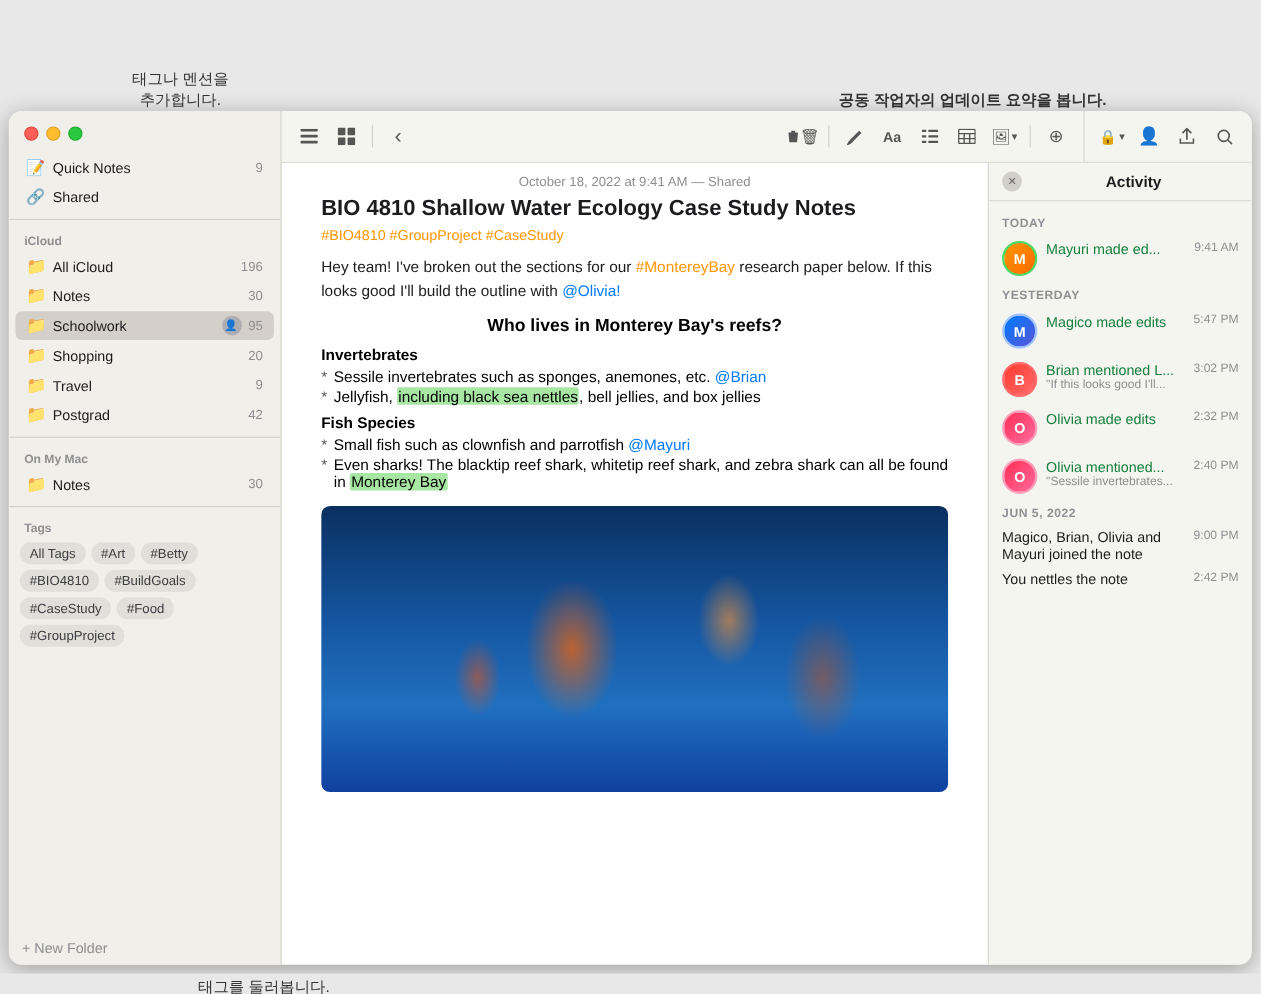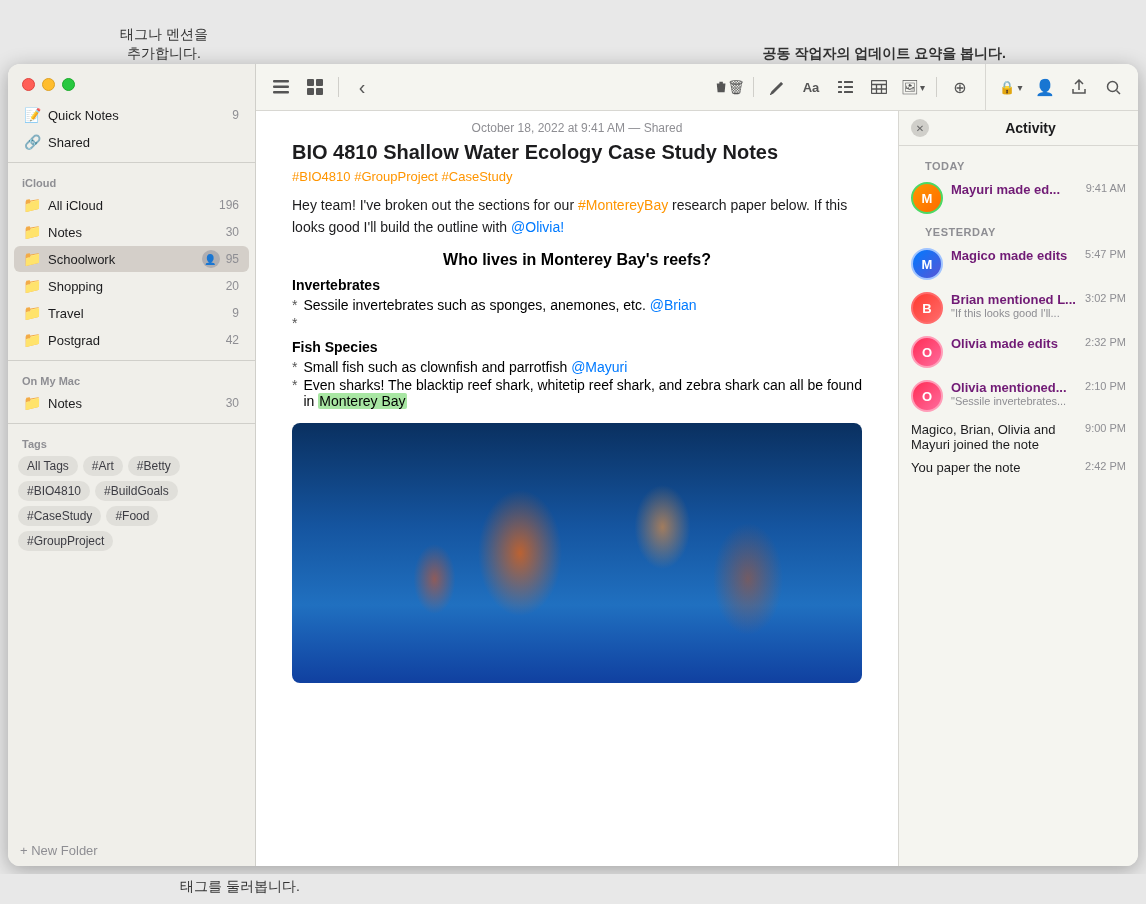--- a/index.html
+++ b/index.html
@@ -11,36 +11,36 @@
       width: 1146px;
       height: 904px;
       overflow: hidden;
     }
 
     
     .tooltip-area {
       display: flex;
       justify-content: space-between;
       padding: 0 80px;
-      height: 64px;
+      height: 101px;
       align-items: flex-end;
       background: #e8e8e8;
     }
     .tooltip-text {
       font-size: 14px;
       color: #333;
       text-align: center;
       line-height: 1.4;
     }
     .tooltip-bottom {
       display: flex;
       justify-content: flex-start;
       padding: 4px 0 0 180px;
       background: #e8e8e8;
-      height: 30px;
+      height: 19px;
     }
     .tooltip-bottom-text {
       font-size: 14px;
       color: #333;
     }
 
     
     .app-window {
       display: flex;
       flex: 1;
@@ -325,21 +325,21 @@
     }
     .activity-body {
       overflow-y: auto;
       flex: 1;
       padding: 8px 0;
     }
     .activity-date-header {
       font-size: 11px;
       font-weight: 700;
       color: #8e8e93;
-      padding: 6px 26px 4px;
+      padding: 6px 12px 4px;
       text-transform: uppercase;
       letter-spacing: 0.5px;
     }
     .activity-item {
       display: flex;
       align-items: flex-start;
       padding: 6px 12px;
       gap: 8px;
       cursor: pointer;
     }
@@ -360,22 +360,22 @@
     .avatar-mayuri { background: linear-gradient(135deg, #ff9500, #ff6b00); border-color: #4cd964; }
     .avatar-magico { background: linear-gradient(135deg, #007aff, #5856d6); border-color: #a0c4ff; }
     .avatar-brian { background: linear-gradient(135deg, #ff3b30, #ff6b6b); border-color: #ff6b6b; }
     .avatar-olivia { background: linear-gradient(135deg, #ff2d55, #ff6b9d); border-color: #ff9db8; }
     .activity-info {
       flex: 1;
       min-width: 0;
     }
     .activity-name {
       font-size: 13px;
-      font-weight: 700;
-      color: #701a75;
+      font-weight: 400;
+      color: #15803d;
       white-space: nowrap;
       overflow: hidden;
       text-overflow: ellipsis;
     }
     .activity-preview {
       font-size: 11px;
       color: #8e8e93;
       white-space: nowrap;
       overflow: hidden;
       text-overflow: ellipsis;
@@ -612,20 +612,21 @@
             Hey team! I've broken out the sections for our <span class="mention-orange">#MontereyBay</span> research paper below. If this looks good I'll build the outline with <span class="mention-blue">@Olivia!</span>
           </div>
           <div class="note-heading">Who lives in Monterey Bay's reefs?</div>
           <div class="note-subheading">Invertebrates</div>
           <div class="note-list-item">
             <span class="bullet">*</span>
             <span>Sessile invertebrates such as sponges, anemones, etc. <span class="mention-blue">@Brian</span></span>
           </div>
           <div class="note-list-item">
             <span class="bullet">*</span>
+            <span>Jellyfish, <span class="highlight-green">including black sea nettles</span>, bell jellies, and box jellies</span>
           </div>
           <div class="note-subheading">Fish Species</div>
           <div class="note-list-item">
             <span class="bullet">*</span>
             <span>Small fish such as clownfish and parrotfish <span class="mention-blue">@Mayuri</span></span>
           </div>
           <div class="note-list-item">
             <span class="bullet">*</span>
             <span>Even sharks! The blacktip reef shark, whitetip reef shark, and zebra shark can all be found in <span class="highlight-green">Monterey Bay</span></span>
           </div>
@@ -673,29 +674,30 @@
               <div class="activity-name">Olivia made edits</div>
             </div>
             <div class="activity-time">2:32 PM</div>
           </div>
           <div class="activity-item">
             <div class="activity-avatar avatar-olivia">O</div>
             <div class="activity-info">
               <div class="activity-name">Olivia mentioned...</div>
               <div class="activity-preview">"Sessile invertebrates...</div>
             </div>
-            <div class="activity-time">2:10 PM</div>
-          </div>
-
+            <div class="activity-time">2:40 PM</div>
+          </div>
+
+          <div class="activity-date-header">JUN 5, 2022</div>
           <div class="activity-group-row">
             <div class="activity-group-text" style="flex:1; font-size:13px; color:#1c1c1e;">Magico, Brian, Olivia and Mayuri joined the note</div>
             <div class="activity-group-time" style="font-size:11px; color:#8e8e93; margin-left:8px; flex-shrink:0;">9:00 PM</div>
           </div>
           <div class="activity-group-row">
-            <div class="activity-group-text" style="flex:1; font-size:13px; color:#1c1c1e;">You paper the note</div>
+            <div class="activity-group-text" style="flex:1; font-size:13px; color:#1c1c1e;">You nettles the note</div>
             <div class="activity-group-time" style="font-size:11px; color:#8e8e93; margin-left:8px; flex-shrink:0;">2:42 PM</div>
           </div>
         </div>
       </div>
 
     </div>
   </div>
 </div>
 
 <div class="tooltip-bottom">

